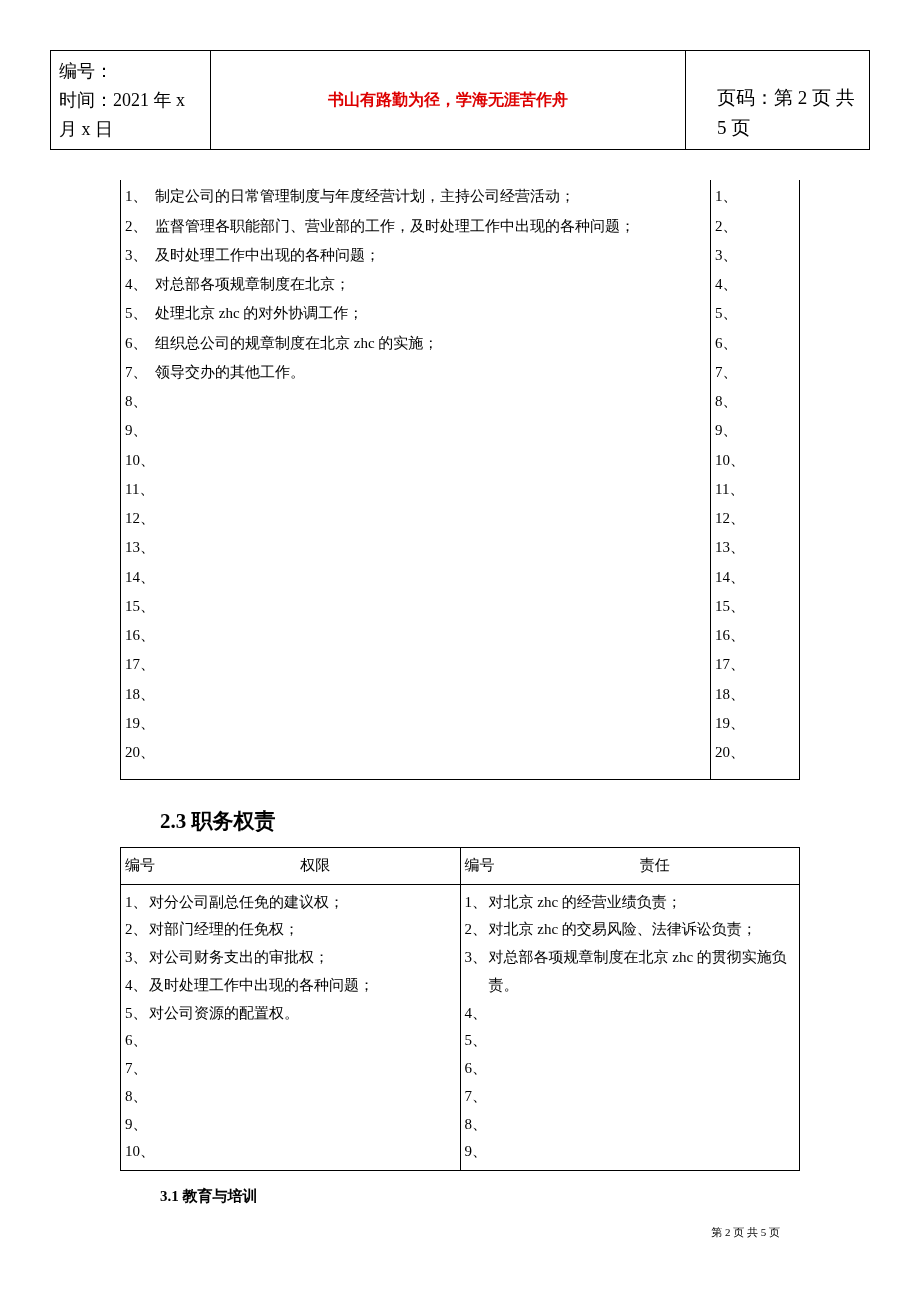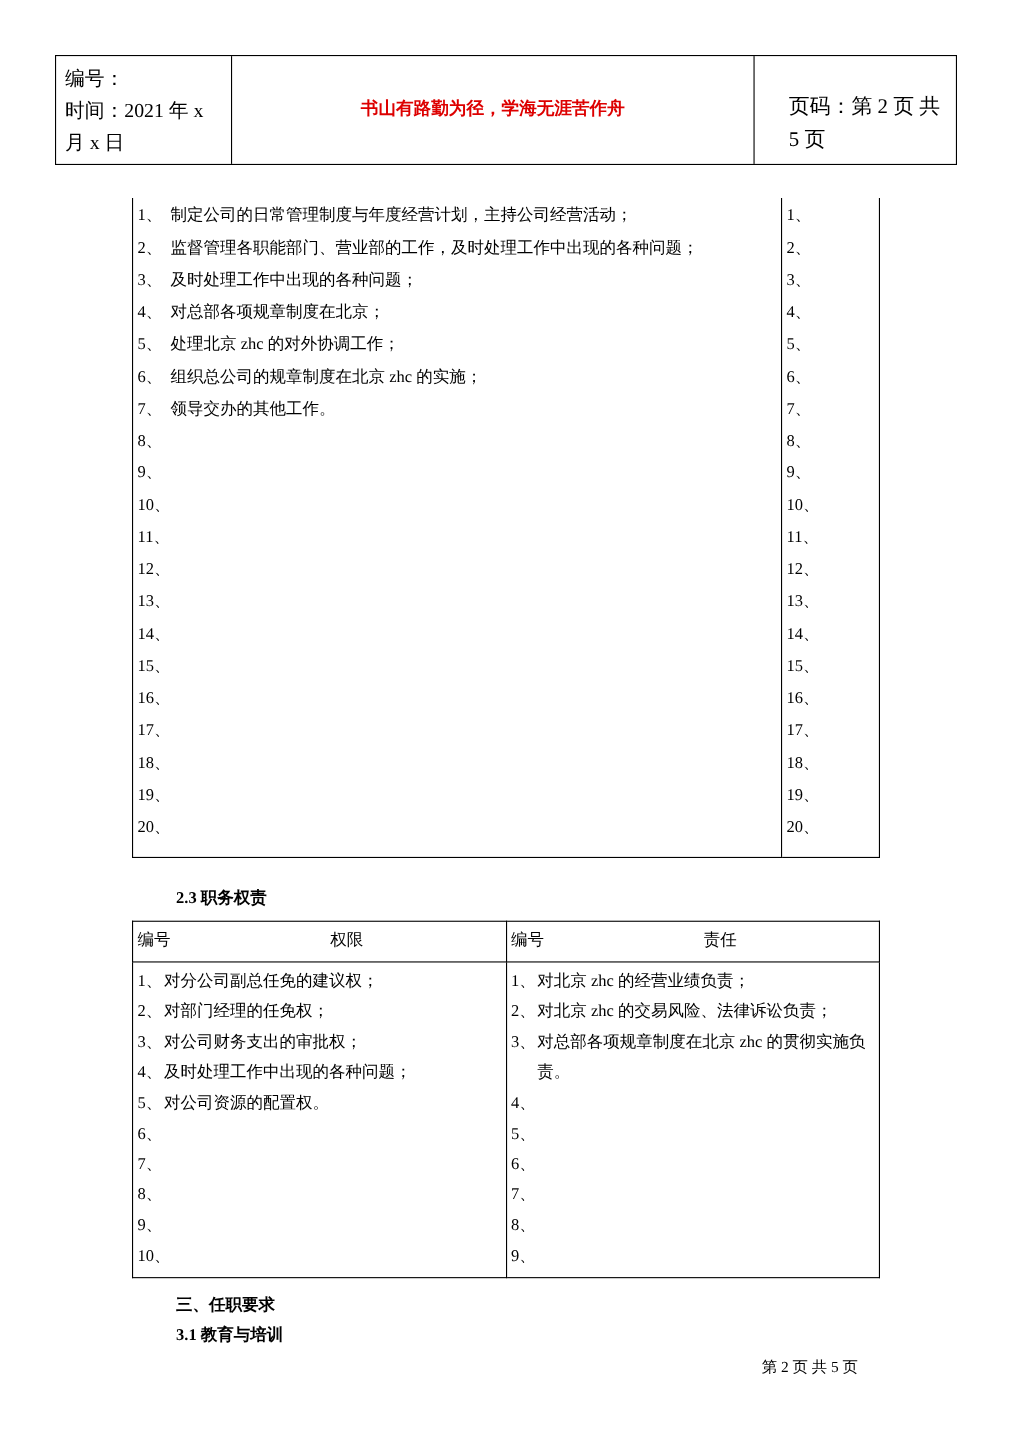--- a/index.html
+++ b/index.html
@@ -70,21 +70,21 @@
       border-left: 1px solid #000;
       border-right: 1px solid #000;
       border-bottom: 1px solid #000;
     }
     .num-line { display: flex; }
     .num-line .num { min-width: 30px; }
     .num-line .txt { flex: 1; }
     .section-heading {
       font-weight: bold;
       padding: 25px 0 8px 40px;
-      font-size: 15px;
+      font-size: 21px;
     }
     .auth-table {
       width: 100%;
       border-collapse: collapse;
     }
     .auth-table th, .auth-table td {
       border: 1px solid #000;
       vertical-align: top;
       padding: 4px 4px;
       line-height: 1.85;
@@ -107,23 +107,23 @@
     }
     .auth-col { width: 50%; }
     .sec3 {
       padding: 12px 0 0 40px;
       font-size: 15px;
       line-height: 1.8;
     }
     .sec3 .b { font-weight: bold; }
     .footer {
       position: absolute;
-      bottom: 47px;
+      bottom: 60px;
       right: 140px;
-      font-size: 14px;
+      font-size: 11px;
       margin-top: 16px;
     }
   </style>
 </head>
 <body>
 
 <div class="page-wrap">
 
   <div class="header-bar">
     <div class="hb-left">
@@ -321,20 +321,19 @@
               </div>
           <div class="num-line">
                 <span class="num" style="min-width:24px">9、</span>
               </div>
         </td>
       </tr>
     </tbody>
       </table>
 
     <div class="sec3">
-      <div class="b">三、任职要求</div>
       <div class="b">3.1  教育与培训</div>
     </div>
 
   </div>
 </div>
 
 <div class="footer">第  2  页  共  5  页</div>
 
 </body></html>

